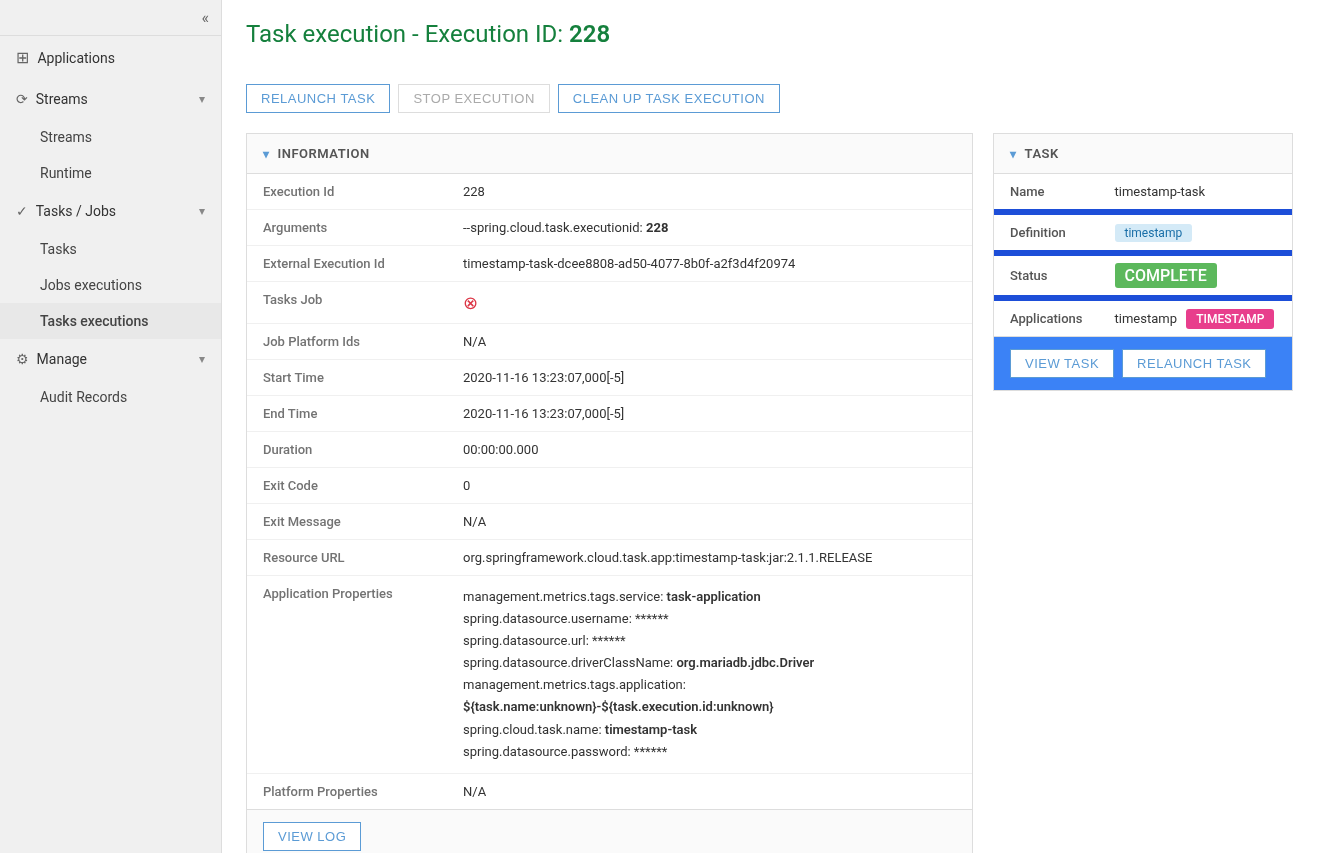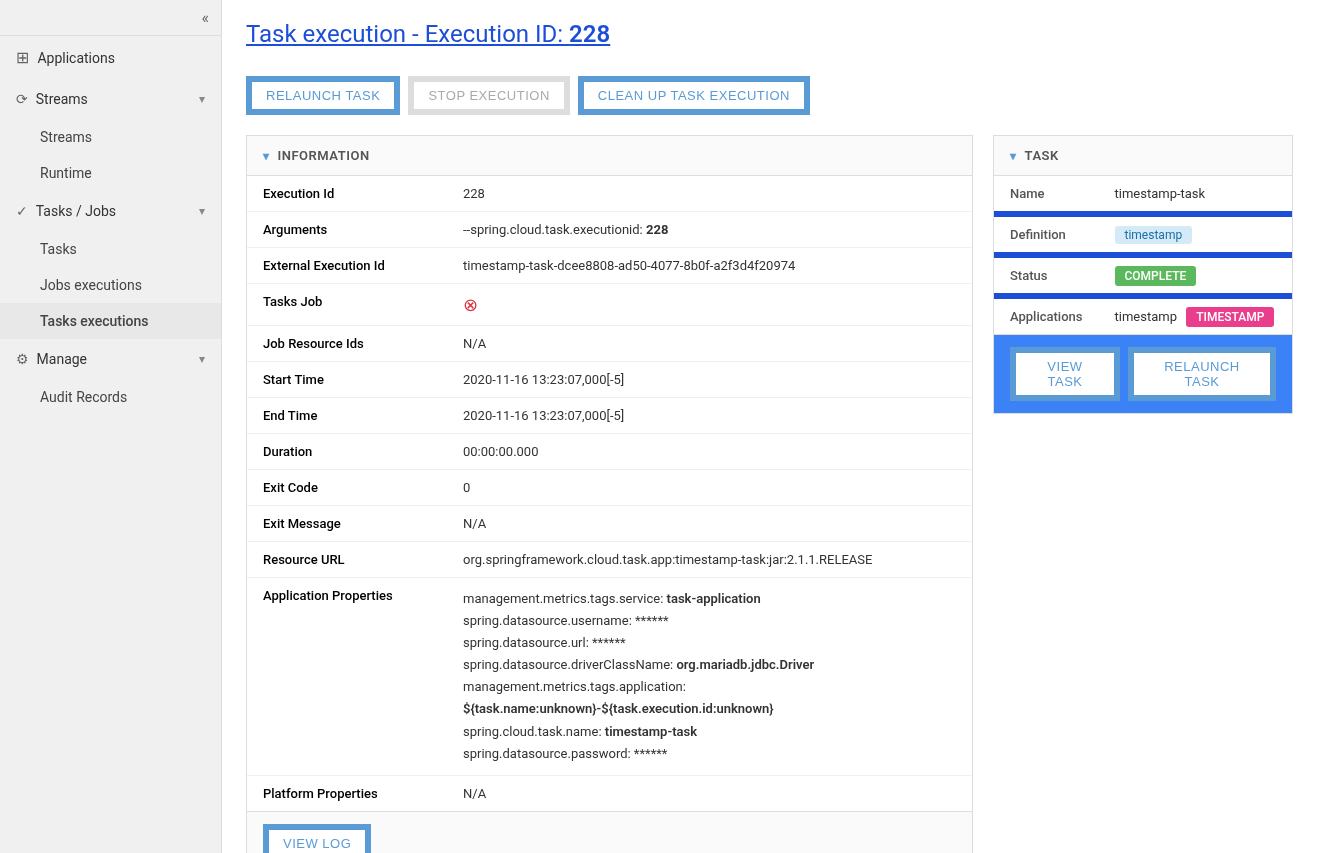--- a/index.html
+++ b/index.html
@@ -44,37 +44,36 @@
     
     #main {
       flex: 1;
       overflow-y: auto;
       padding: 20px 24px;
       background: #fff;
     }
     .page-title {
       font-size: 24px;
       font-weight: 400;
-      color: #1d4ed8;
-      margin-bottom: 28px;
-      text-decoration: underline;
+      color: #15803d;
+      margin-bottom: 36px;
     }
     .page-title strong { font-weight: 600; }
 
     
     .toolbar {
       display: flex;
       gap: 8px;
       margin-bottom: 20px;
     }
     .btn {
       padding: 6px 14px;
       font-size: 13px;
       font-weight: 500;
-      border: 6px solid #4d7c0f;
+      border: 1px solid #4d7c0f;
       background: #fff;
       cursor: pointer;
       letter-spacing: 0.5px;
       color: #333;
       text-align: center;
     }
     .btn-outline-primary {
       border-color: #5b9bd5;
       color: #5b9bd5;
     }
@@ -120,21 +119,21 @@
       border-bottom: 1px solid #f0f0f0;
     }
     .info-table tr:last-child { border-bottom: none; }
     .info-table td {
       padding: 10px 16px;
       vertical-align: top;
       font-size: 13px;
     }
     .info-table td:first-child {
       width: 200px;
-      color: #000000;
+      color: #737373;
       font-weight: 500;
     }
     .info-table td:last-child {
       color: #333;
     }
 
     .panel-footer {
       padding: 12px 16px;
       border-top: 1px solid #ddd;
       background: #fafafa;
@@ -177,21 +176,21 @@
       color: #1a6fa8;
       padding: 2px 10px;
       border-radius: 3px;
       font-size: 12px;
     }
     .badge-green {
       background: #5cb85c;
       color: #fff;
       padding: 3px 10px;
       border-radius: 3px;
-      font-size: 12px;
+      font-size: 16px;
       font-weight: 500;
     }
     .badge-pink {
       background: #e83e8c;
       color: #fff;
       padding: 3px 10px;
       border-radius: 3px;
       font-size: 12px;
       font-weight: 500;
     }
@@ -291,21 +290,21 @@
           </tr>
           <tr>
             <td>External Execution Id</td>
             <td>timestamp-task-dcee8808-ad50-4077-8b0f-a2f3d4f20974</td>
           </tr>
           <tr>
             <td>Tasks Job</td>
             <td><span class="cross-icon">⊗</span></td>
           </tr>
           <tr>
-            <td>Job Resource Ids</td>
+            <td>Job Platform Ids</td>
             <td>N/A</td>
           </tr>
           <tr>
             <td>Start Time</td>
             <td>2020-11-16 13:23:07,000[-5]</td>
           </tr>
           <tr>
             <td>End Time</td>
             <td>2020-11-16 13:23:07,000[-5]</td>
           </tr>

